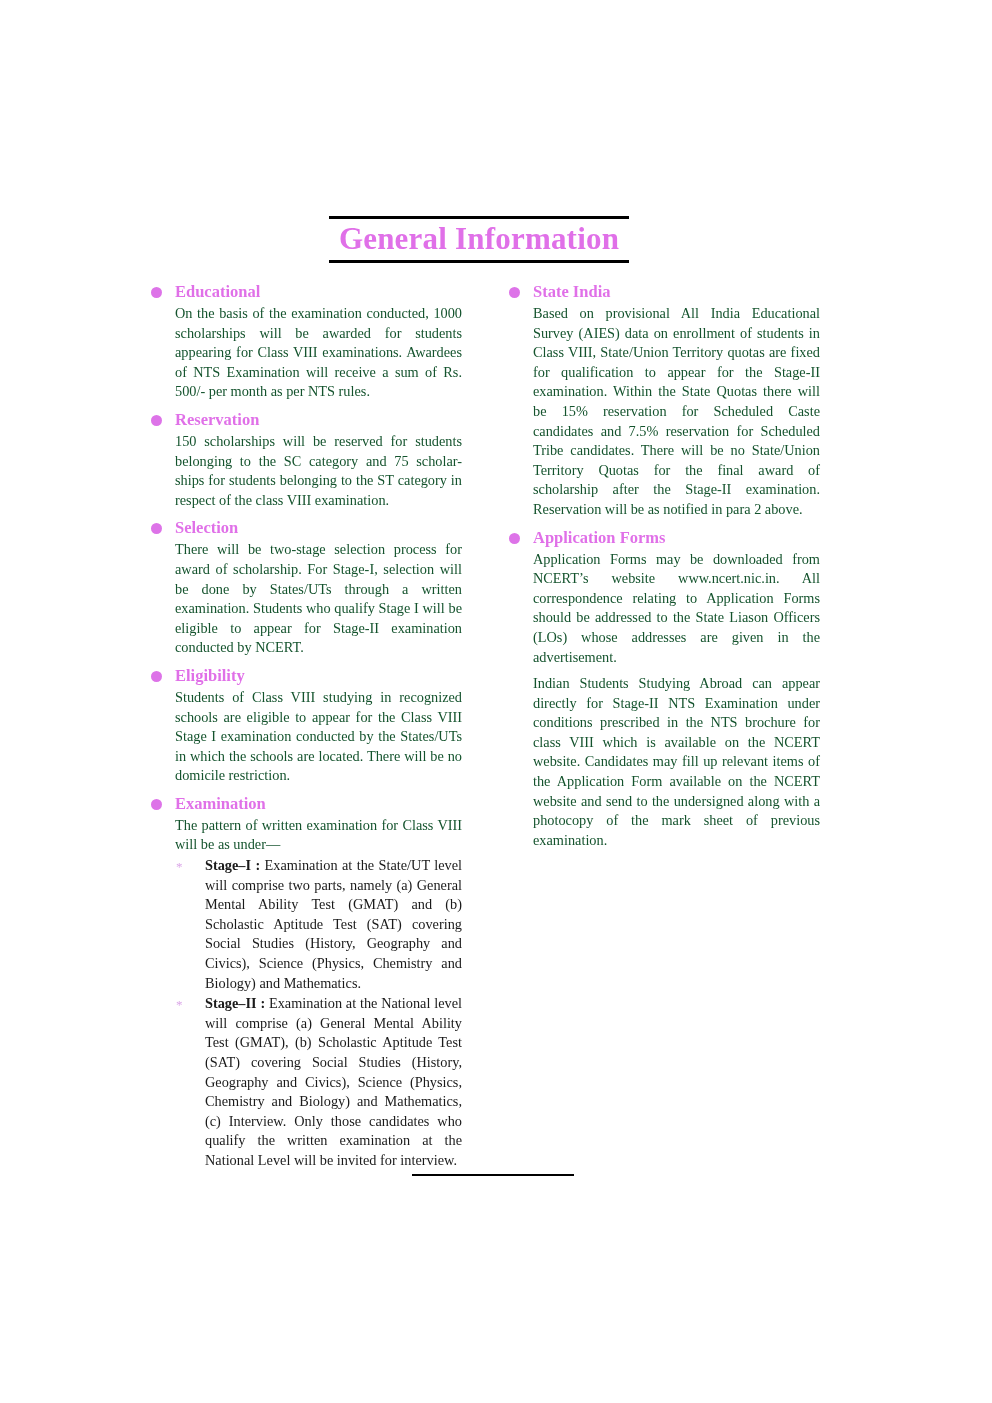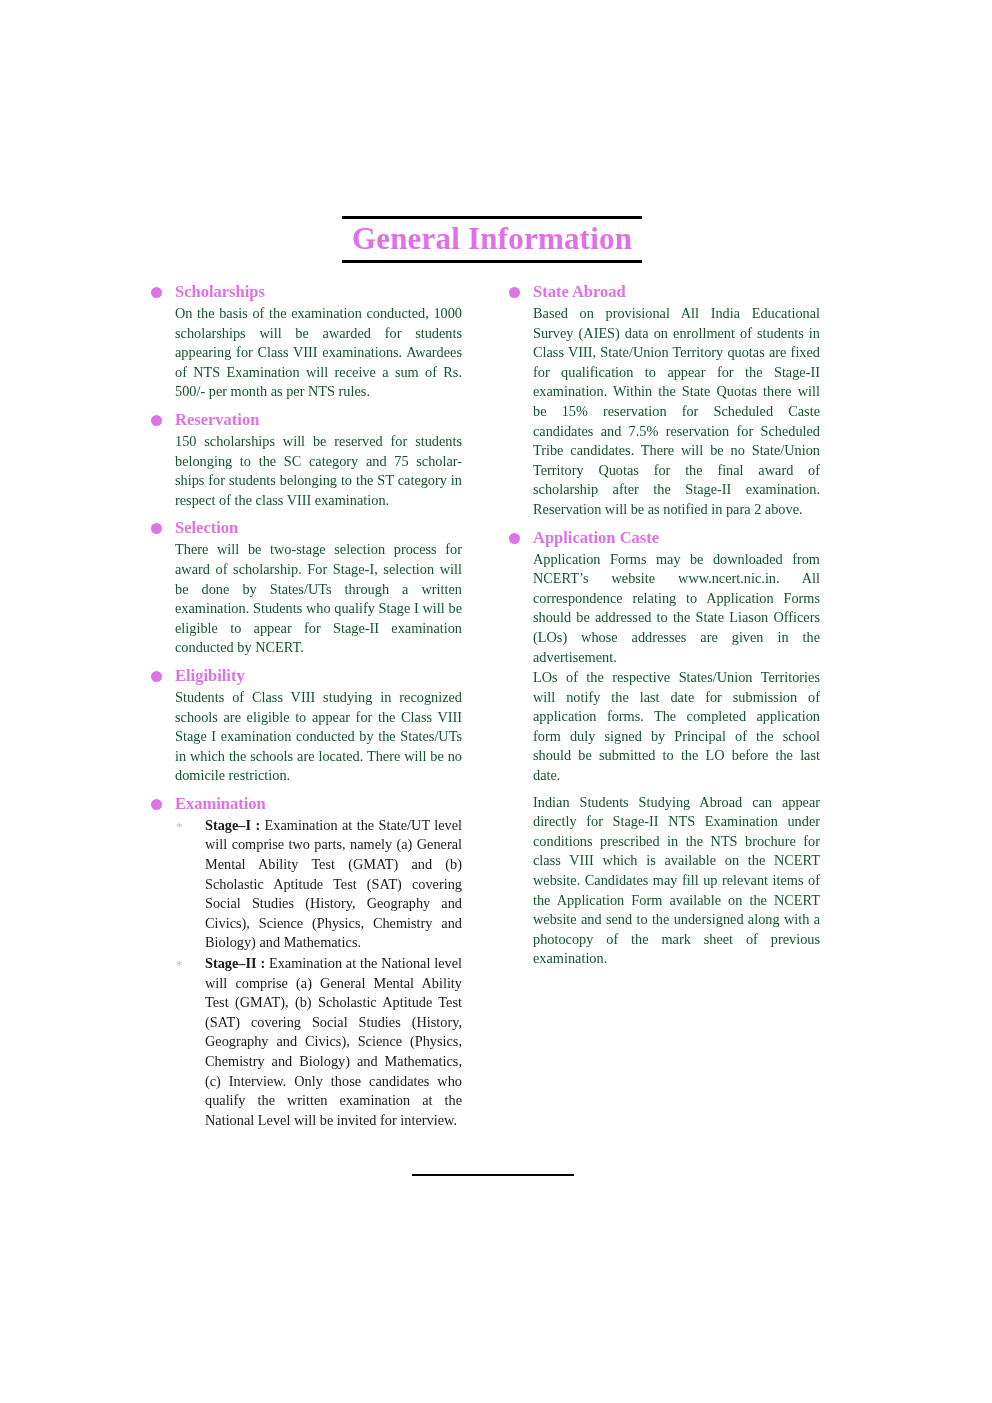--- a/index.html
+++ b/index.html
@@ -19,21 +19,21 @@
   .page {
     position: absolute;
     left: 0; top: 0;
     width: 992px;
     height: 1403px;
   }
 
   
   .title-block {
     position: absolute;
-    left: 342px;
+    left: 329px;
     top: 216px;
     width: 300px;
     text-align: center;
   }
   .title-rule {
     height: 3px;
     background: #000000;
     width: 100%;
   }
   .title-rule.bottom {
@@ -135,21 +135,21 @@
     <div class="title-rule"></div>
     <div class="doc-title">General Information</div>
     <div class="title-rule bottom"></div>
   </div>
 
   <div class="col col-left">
 
     <div class="section">
       <div class="section-head">
         <span class="bullet"></span>
-        <span>Scholarships</span>
+        <span>Educational</span>
       </div>
       <p class="para last">On the basis of the examination conducted, 1000 scholarships will be awarded for students appearing for Class VIII examinations. Awardees of NTS Examination will receive a sum of Rs. 500/- per month as per NTS rules.</p>
     </div>
 
     <div class="section">
       <div class="section-head">
         <span class="bullet"></span>
         <span>Reservation</span>
       </div>
       <p class="para last">150 scholarships will be reserved for students belonging to the SC category and 75 scholar-ships for students belonging to the ST category in respect of the class VIII examination.</p>
@@ -169,49 +169,49 @@
         <span>Eligibility</span>
       </div>
       <p class="para last">Students of Class VIII  studying in recognized schools are eligible to appear for the Class VIII Stage I examination conducted by the States/UTs in which the schools are located. There will be no domicile restriction.</p>
     </div>
 
     <div class="section">
       <div class="section-head">
         <span class="bullet"></span>
         <span>Examination</span>
       </div>
+      <p class="para">The pattern of written examination for Class VIII will be as under—</p>
 
       <p class="subitem">
         <span class="star">*</span><span class="lbl">Stage–I :</span><span> Examination at the State/UT level will comprise two parts, namely (a) General Mental Ability Test (GMAT) and (b) Scholastic Aptitude Test (SAT) covering Social Studies (History, Geography and Civics), Science (Physics, Chemistry and Biology) and Mathematics.</span>
       </p>
 
       <p class="subitem">
         <span class="star">*</span><span class="lbl">Stage–II :</span><span>  Examination at the National level will comprise (a) General Mental Ability Test (GMAT), (b) Scholastic Aptitude Test (SAT) covering Social Studies (History, Geography and Civics), Science (Physics, Chemistry and Biology) and Mathematics, (c) Interview. Only those candidates who qualify the written examination at the National Level will be invited for interview.</span>
       </p>
     </div>
 
   </div>
 
   <div class="col col-right">
 
     <div class="section">
       <div class="section-head">
         <span class="bullet"></span>
-        <span>State Abroad</span>
+        <span>State India</span>
       </div>
       <p class="para last">Based on provisional All India Educational Survey (AIES) data on enrollment of students in Class VIII, State/Union Territory quotas are fixed for qualification to appear for the Stage-II examination. Within the State Quotas there will be 15% reservation for Scheduled Caste candidates and 7.5% reservation for Scheduled Tribe candidates. There will be no State/Union Territory Quotas for the final award of scholarship after the Stage-II examination. Reservation will be as notified in para 2 above.</p>
     </div>
 
     <div class="section">
       <div class="section-head">
         <span class="bullet"></span>
-        <span>Application Caste</span>
+        <span>Application Forms</span>
       </div>
       <p class="para"><span>Application Forms may be downloaded from </span><b>NCERT’s website www.ncert.nic.in.</b><span> All correspondence relating to Application Forms should be addressed to the State Liason Officers (LOs) whose addresses are given in the advertisement.</span></p>
-      <p class="para last">LOs of the respective States/Union Territories will notify the last date for submission of application forms. The completed application form duly signed by Principal of the school should be submitted to the LO before the last date.</p>
     </div>
 
 
     <div class="section">
       <p class="para last">Indian Students Studying Abroad can appear directly for Stage-II NTS Examination under conditions prescribed in the NTS brochure for class VIII which is available on the NCERT website. Candidates may fill up relevant items of the Application Form available on the NCERT website and send to the undersigned along with a photocopy of the mark sheet of previous examination.</p>
     </div>
 
   </div>
 
   <div class="footer-rule"></div>

